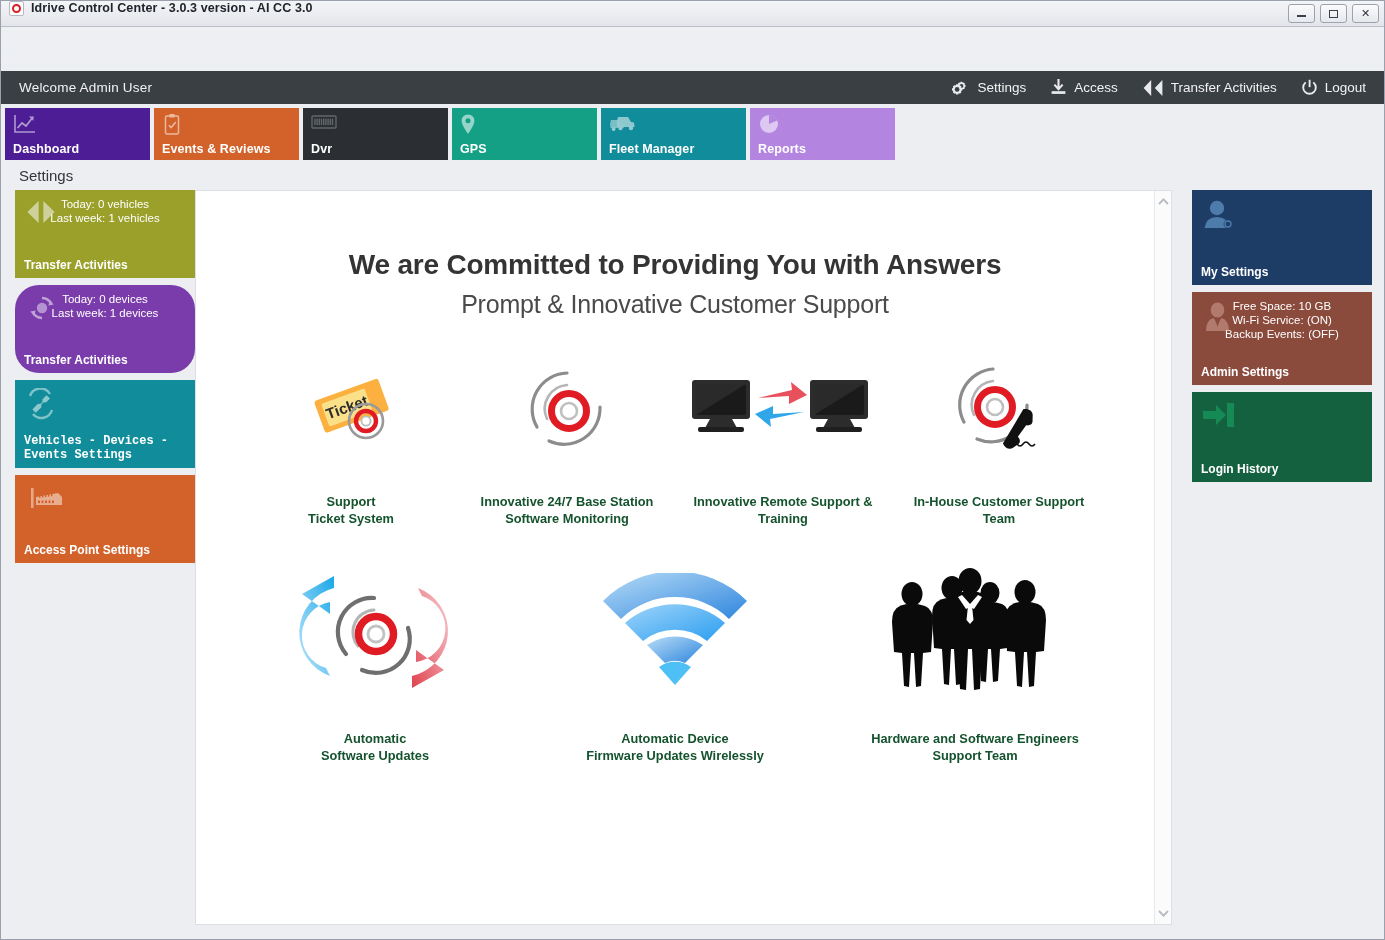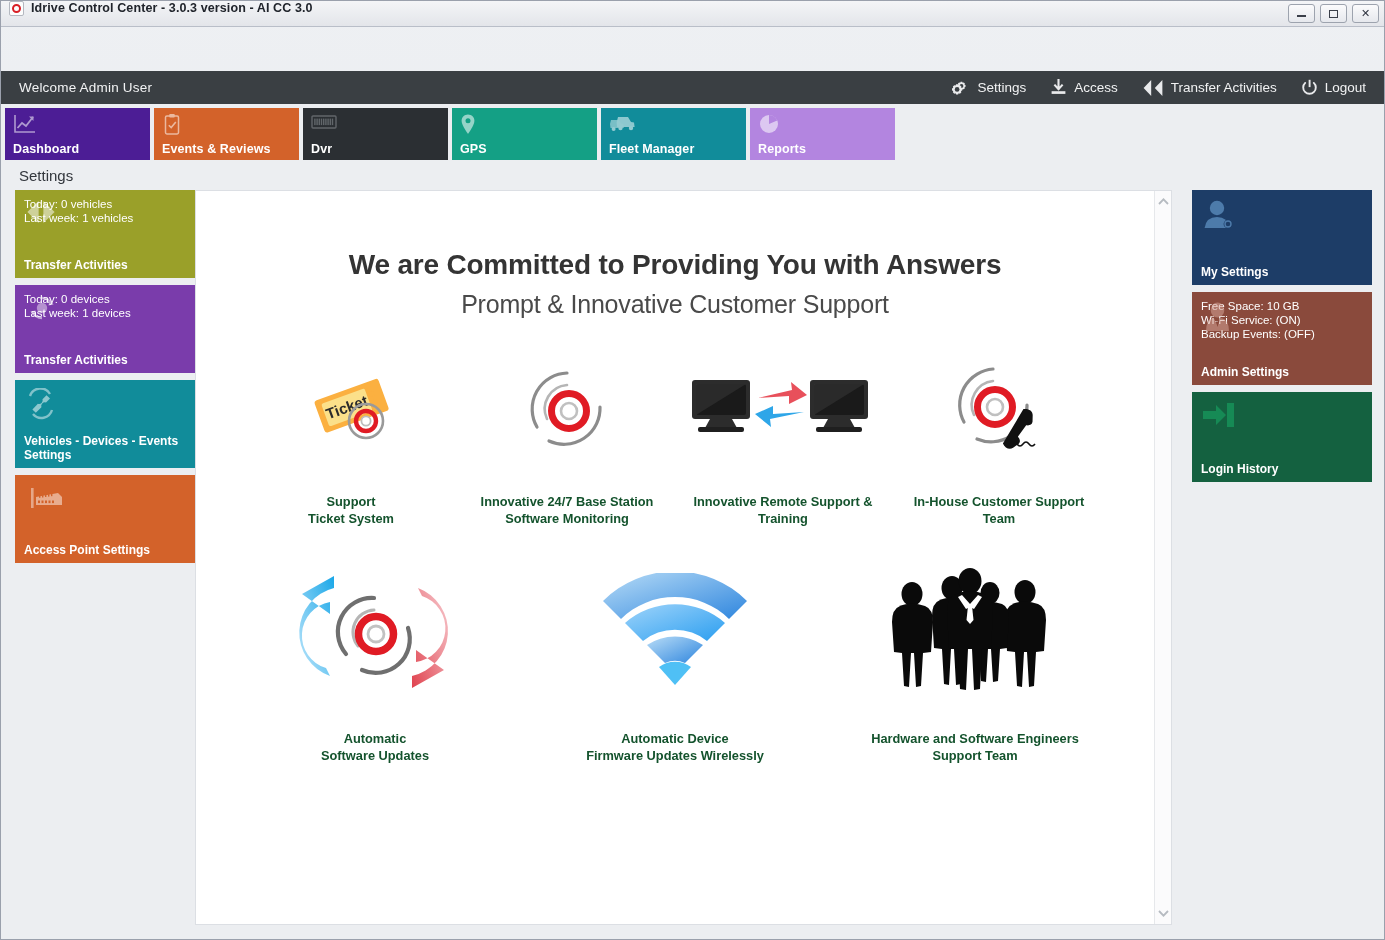--- a/index.html
+++ b/index.html
@@ -122,37 +122,37 @@
   .rail.right { margin-left: 20px; }
 
   .tile {
     position: relative;
     color: #fff;
     padding: 7px 9px 6px 9px;
     min-height: 50px;
     cursor: pointer;
   }
   .tile-stats {
-    text-align: left;
+    text-align: center;
     font-size: 11.5px;
     line-height: 14px;
     color: #ffffff;
   }
   .tile-title {
     position: absolute;
     left: 9px; bottom: 6px;
     font-size: 12px; font-weight: bold;
     line-height: 14px;
     padding-right: 8px;
   }
   .tile-ico { position: absolute; left: 9px; top: 8px; opacity: .52; }
 
   .tile.t-transfer-veh { background: #9aa029; height: 88px; }
-  .tile.t-transfer-dev { background: #7a3cab; height: 88px; }
-  .tile.t-vehicles     { background: #118c9a; height: 88px; }
+  .tile.t-transfer-dev { background: #7a3cab; height: 88px; border-radius: 24px; }
+  .tile.t-vehicles     { background: #118c9a; height: 88px; font-family: Liberation Mono, monospace; }
   .tile.t-accesspoint  { background: #d3622a; height: 88px; }
 
   .tile.t-mysettings   { background: #1d3d67; height: 95px; }
   .tile.t-adminsettings{ background: #8a4a3c; height: 93px; }
   .tile.t-loginhistory { background: #146140; height: 90px; }
 
   
   .panel {
     flex: 1 1 auto;
     background: #ffffff;

